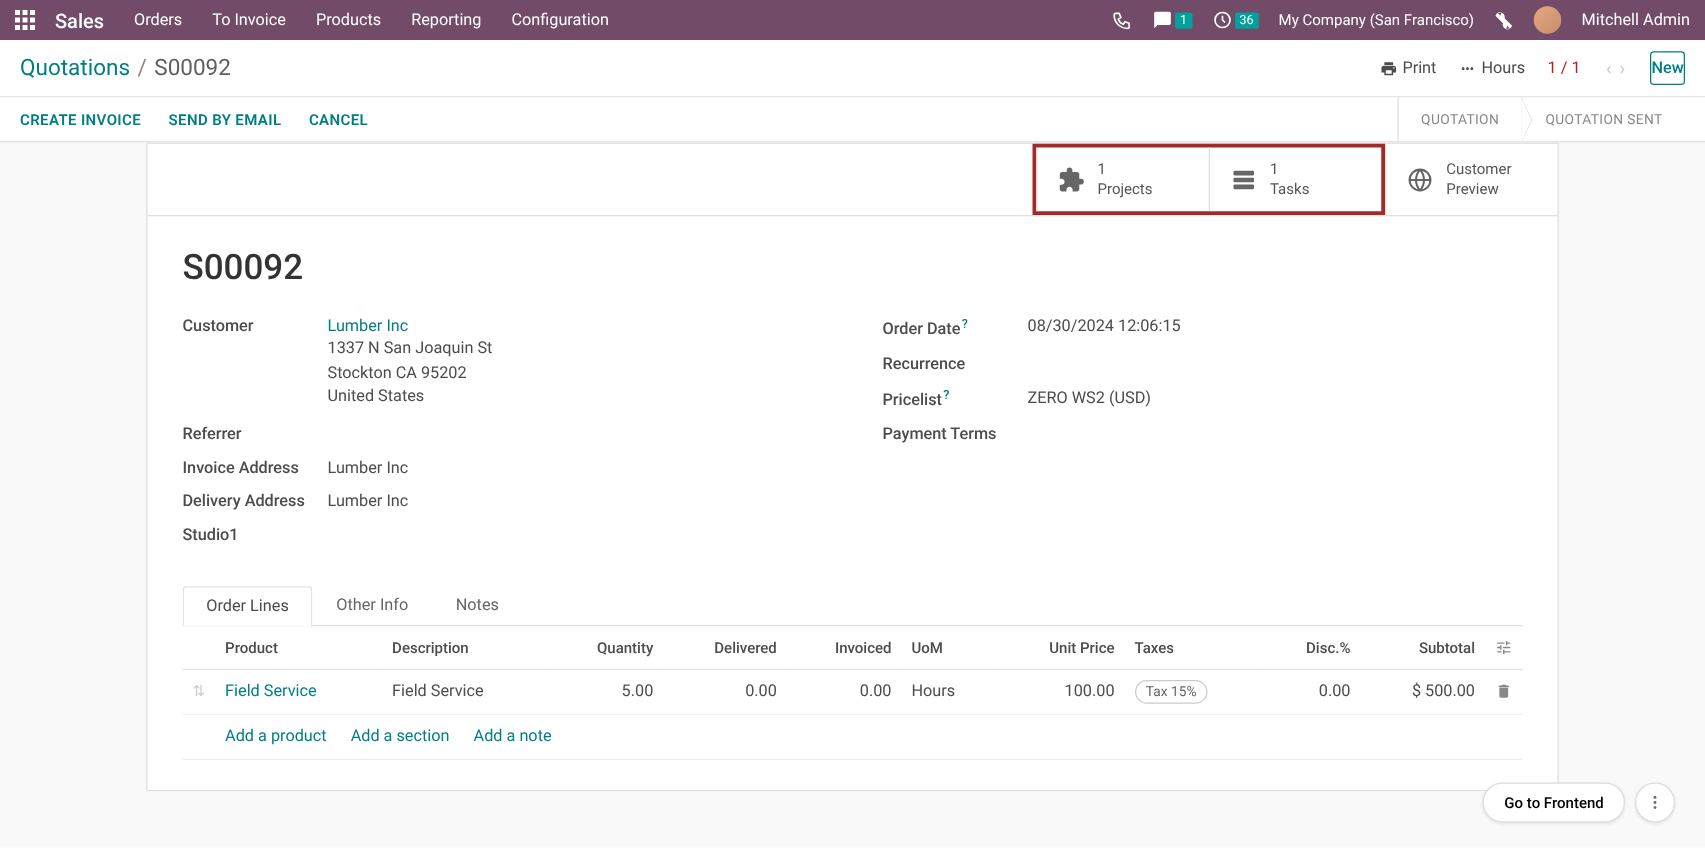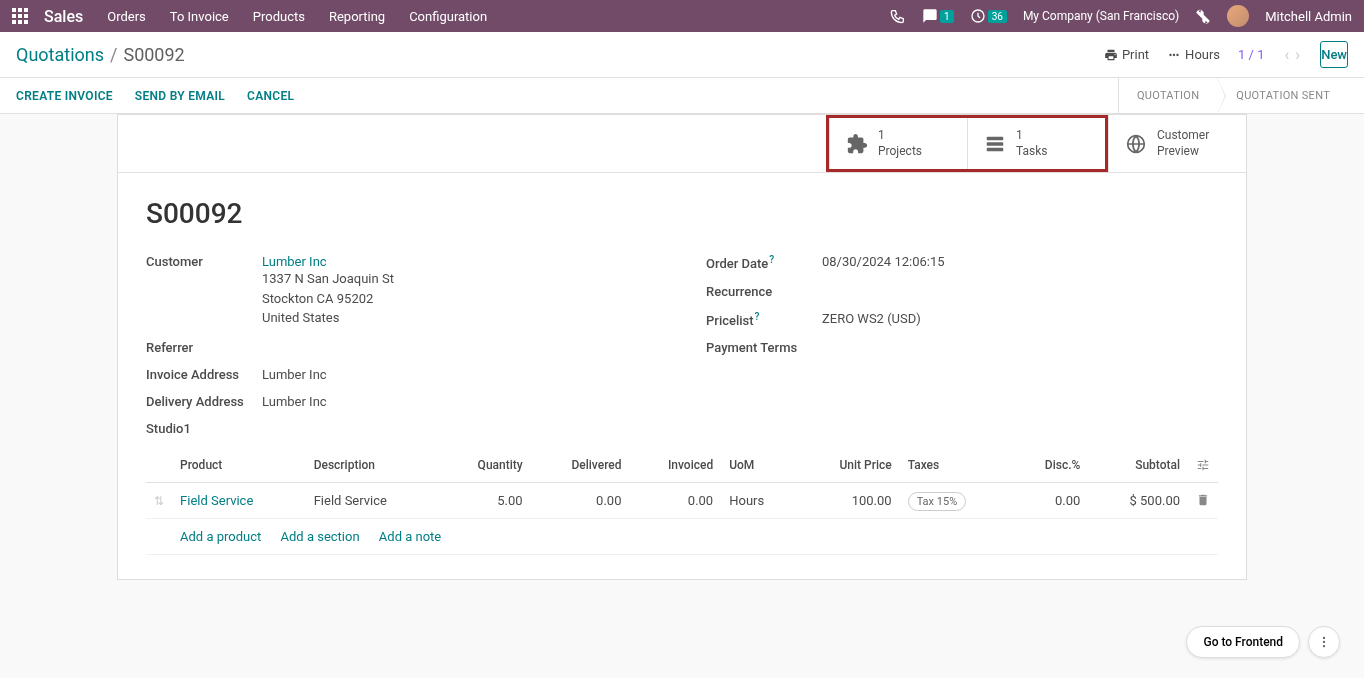--- a/index.html
+++ b/index.html
@@ -17,21 +17,21 @@
 .top-nav .avatar { width: 22px; height: 22px; border-radius: 50%; background: linear-gradient(135deg, #e8a87c, #c38d6e); }
 .top-nav .user-name { font-size: 13px; }
 
 .breadcrumb-bar { background: #fff; height: 46px; display: flex; align-items: center; justify-content: space-between; padding: 0 16px; border-bottom: 1px solid #e0e0e0; }
 .breadcrumb { display: flex; align-items: center; font-size: 18px; }
 .breadcrumb .crumb-link { color: #017e84; cursor: pointer; }
 .breadcrumb .sep { margin: 0 6px; color: #888; }
 .breadcrumb .crumb-current { color: #5f5f5f; }
 .breadcrumb-actions { display: flex; align-items: center; gap: 18px; }
 .breadcrumb-actions .action-item { display: flex; align-items: center; gap: 4px; color: #4c4c4c; cursor: pointer; font-size: 13px; }
-.breadcrumb-actions .pager { color: #8b5cf6; font-size: 13px; }
+.breadcrumb-actions .pager { color: #b91c1c; font-size: 13px; }
 .breadcrumb-actions .pager-nav { display: flex; gap: 2px; }
 .breadcrumb-actions .pager-nav span { color: #ccc; cursor: pointer; padding: 0 2px; font-size: 16px; }
 .new-btn { border: 1.5px solid #017e84; color: #017e84; padding: 5px 0; font-size: 13px; border-radius: 3px; cursor: pointer; background: #fff; font-weight: 500; }
 
 .action-bar { background: #fff; height: 36px; display: flex; align-items: center; justify-content: space-between; padding: 0 16px; border-bottom: 1px solid #e0e0e0; }
 .action-buttons { display: flex; gap: 22px; }
 .action-buttons span { color: #017e84; font-weight: 600; font-size: 12px; cursor: pointer; letter-spacing: 0.3px; }
 .status-arrows { display: flex; height: 100%; }
 .status-step { padding: 0 18px; display: flex; align-items: center; font-size: 11px; color: #888; position: relative; height: 100%; border-left: 1px solid #e0e0e0; letter-spacing: 0.3px; }
 .status-step::after { content: ''; position: absolute; right: -8px; top: 0; width: 0; height: 0; border-top: 18px solid transparent; border-bottom: 18px solid transparent; border-left: 8px solid #fff; z-index: 2; }
@@ -265,20 +265,25 @@
           <div class="form-label"><span>Pricelist</span><sup>?</sup></div>
           <div class="form-value">ZERO WS2 (USD)</div>
         </div>
         <div class="form-row">
           <div class="form-label">Payment Terms</div>
           <div class="form-value"></div>
         </div>
       </div>
     </div>
 
+    <div class="tabs">
+      <div class="tab active">Order Lines</div>
+      <div class="tab">Other Info</div>
+      <div class="tab">Notes</div>
+    </div>
 
     <table class="order-table">
       <thead>
         <tr>
           <th style="width:18px"></th>
           <th>Product</th>
           <th>Description</th>
           <th class="right">Quantity</th>
           <th class="right">Delivered</th>
           <th class="right">Invoiced</th>

